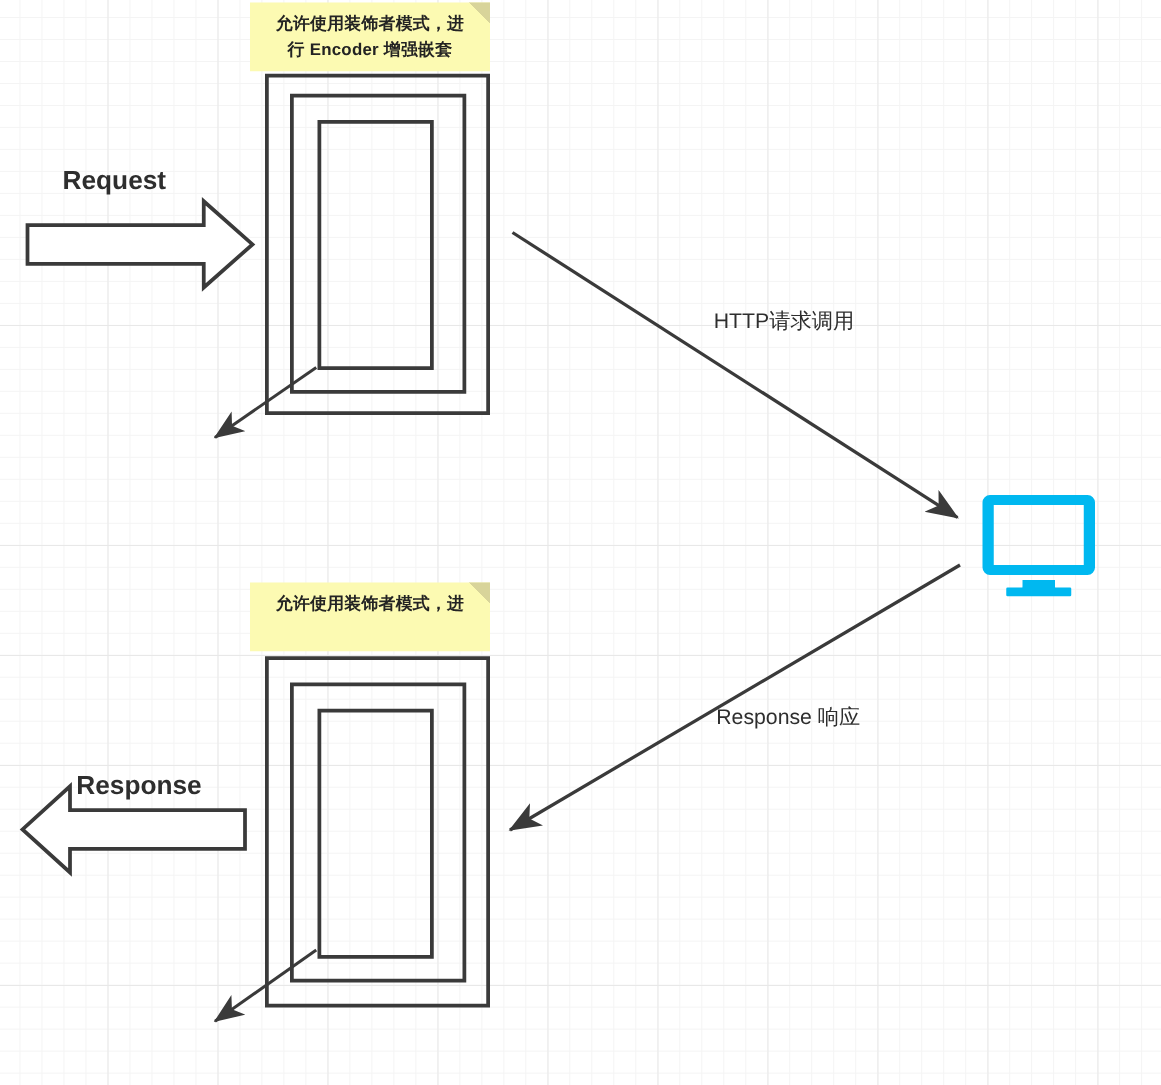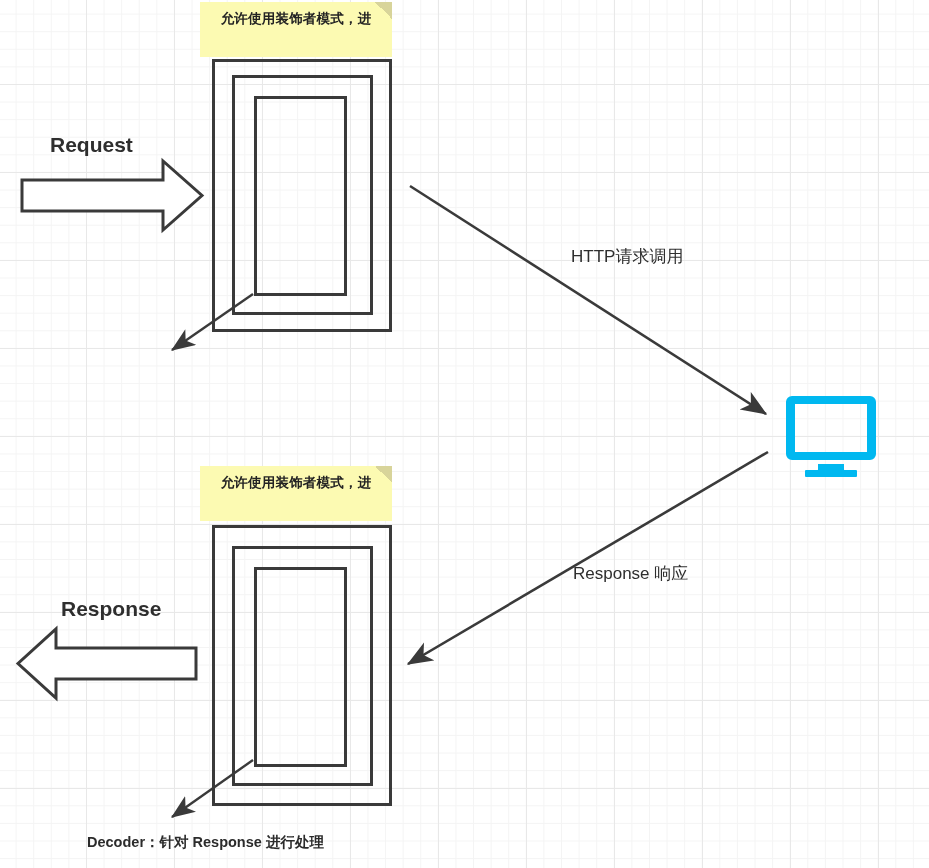--- a/index.html
+++ b/index.html
@@ -137,31 +137,31 @@
   <div class="box mid" style="left:232px; top:75px; width:141px; height:240px;"></div>
   <div class="box inner" style="left:254px; top:96px; width:93px; height:200px;"></div>
 
   <div class="box outer" style="left:212px; top:525px; width:180px; height:281px;"></div>
   <div class="box mid" style="left:232px; top:546px; width:141px; height:240px;"></div>
   <div class="box inner" style="left:254px; top:567px; width:93px; height:200px;"></div>
 
   <div class="note" style="left:200px; top:2px; width:192px; height:55px;">
     <span class="fold"></span>
     <span class="note-text">允许使用装饰者模式，进</span>
+    <span class="note-text">行 Encoder 增强嵌套</span>
   </div>
 
   <div class="note" style="left:200px; top:466px; width:192px; height:55px;">
     <span class="fold"></span>
     <span class="note-text">允许使用装饰者模式，进</span>
   </div>
 
   <div class="label label-request" style="left:50px; top:133px;">Request</div>
 
-  <div class="label label-response" style="left:61px; top:597px;text-align:right;">Response</div>
+  <div class="label label-response" style="left:61px; top:617px;text-align:right;">Response</div>
 
   <div class="label label-http" style="left:571px; top:245px;">HTTP请求调用</div>
 
   <div class="label label-resp-arrow" style="left:573px; top:562px;">Response 响应</div>
 
 
-  <div class="label label-decoder" style="left:87px; top:833px;">Decoder：针对 Response 进行处理</div>
 
 </div>
 
 </body></html>

